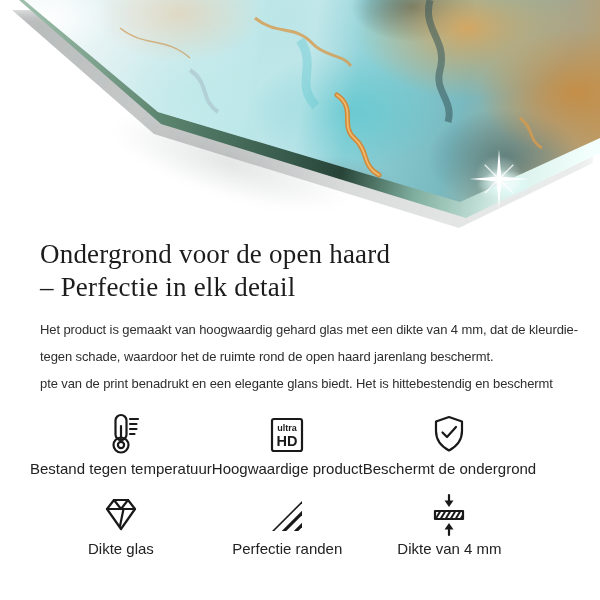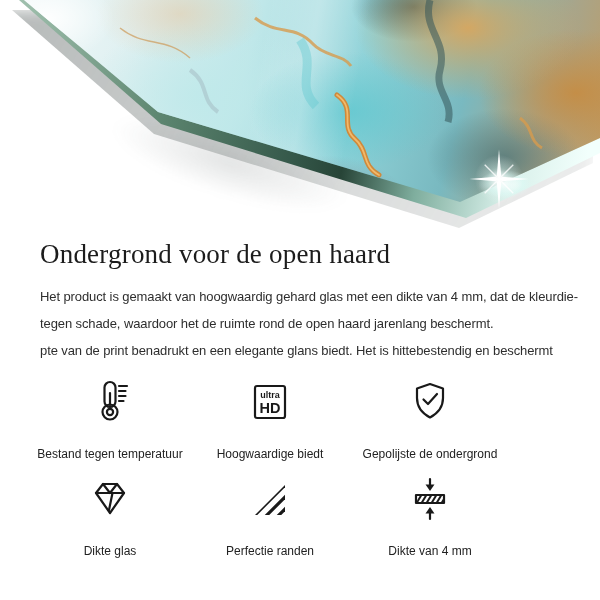--- a/index.html
+++ b/index.html
@@ -56,21 +56,21 @@
   .page-title{
     font-family:"Liberation Serif",serif;font-weight:400;
     font-size:27px;line-height:33px;color:#1c1c1c;margin:6px 0 0;letter-spacing:0.2px;
   }
   .desc{margin-top:12px;font-size:13px;line-height:27px;color:#2e2e2e;letter-spacing:-0.1px;}
   .desc .dline{display:block;white-space:nowrap;}
   
   .features{margin:8px 0 0 30px;width:480px;display:grid;grid-template-columns:1fr 1fr 1fr;row-gap:13px;}
   .feature{display:flex;flex-direction:column;align-items:center;}
   .fi{height:50px;display:flex;align-items:center;justify-content:center;}
-  .flabel{margin-top:20px;font-size:12px;color:#222;white-space:nowrap;}
+  .flabel{margin-top:0;font-size:15px;color:#222;white-space:nowrap;}
   .ico{stroke:#191919;fill:none;stroke-width:2.2;stroke-linecap:round;stroke-linejoin:round;}
   .ico-fill{fill:#191919;stroke:none;}
   .badge-txt{fill:#191919;font-family:"Liberation Sans",sans-serif;font-weight:bold;}
 </style>
 </head>
 <body>
 
 <div class="hero">
   <div class="ambient-shadow"></div>
   <div class="panel-shadow"></div>
@@ -102,20 +102,21 @@
     <polygon points="3,30 27,32 30,30 27,28" fill="#fff"></polygon>
     <polygon points="57,30 33,32 30,30 33,28" fill="#fff"></polygon>
     <line x1="17" y1="17" x2="43" y2="43" stroke="rgba(255,255,255,0.8)" stroke-width="1.2"></line>
     <line x1="43" y1="17" x2="17" y2="43" stroke="rgba(255,255,255,0.8)" stroke-width="1.2"></line>
   </svg>
 </div>
 
 <div class="content">
   <h1 class="page-title">
     <span>Ondergrond voor de open haard</span><br>
+    <span>– Perfectie in elk detail</span>
   </h1>
 
   <p class="desc">
     <span class="dline">Het product is gemaakt van hoogwaardig gehard glas met een dikte van 4 mm, dat de kleurdie-</span>
     <span class="dline">tegen schade, waardoor het de ruimte rond de open haard jarenlang beschermt.</span>
     <span class="dline">pte van de print benadrukt en een elegante glans biedt. Het is hittebestendig en beschermt</span>
   </p>
 </div>
 
 <div class="features">
@@ -137,31 +138,31 @@
   </div>
 
   <div class="feature">
     <div class="fi">
       <svg width="44" height="46" viewBox="0 0 44 46">
         <rect class="ico" x="7" y="7" width="30" height="32" rx="2" stroke-width="2.6"></rect>
         <text class="badge-txt" x="22" y="19" font-size="9" text-anchor="middle">ultra</text>
         <text class="badge-txt" x="22" y="34" font-size="14.5" text-anchor="middle">HD</text>
       </svg>
     </div>
-    <div class="flabel">Hoogwaardige biedt</div>
+    <div class="flabel">Hoogwaardige product</div>
   </div>
 
   <div class="feature">
     <div class="fi">
       <svg width="44" height="46" viewBox="0 0 44 46">
         <path class="ico" d="M22,5 L35,9.5 V19 C35,29 29.5,34.5 22,38.5 C14.5,34.5 9,29 9,19 V9.5 Z"></path>
         <polyline class="ico" points="15.5,20.5 20,25 29,15"></polyline>
       </svg>
     </div>
-    <div class="flabel">Gepolijste de ondergrond</div>
+    <div class="flabel">Beschermt de ondergrond</div>
   </div>
 
   <div class="feature">
     <div class="fi">
       <svg width="44" height="46" viewBox="0 0 44 46">
         <polygon class="ico" points="8,17 15,8 29,8 36,17 22,37" stroke-width="2"></polygon>
         <line class="ico" x1="8" y1="17" x2="36" y2="17" stroke-width="2"></line>
         <polyline class="ico" points="15,8 22,17 29,8" stroke-width="2"></polyline>
         <line class="ico" x1="24.5" y1="17" x2="21" y2="34" stroke-width="2"></line>
       </svg>

